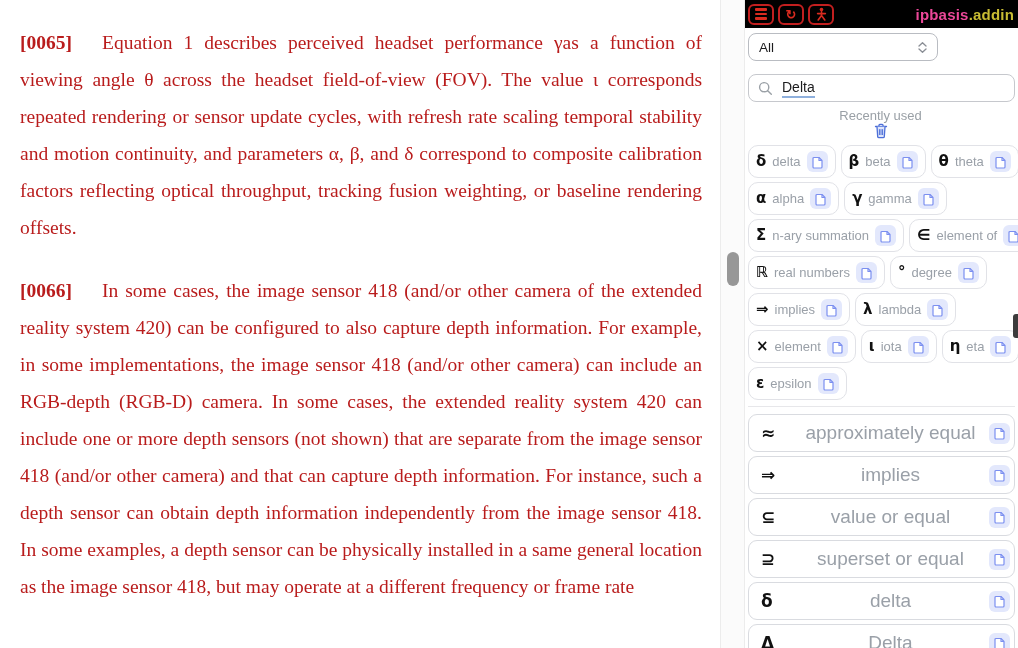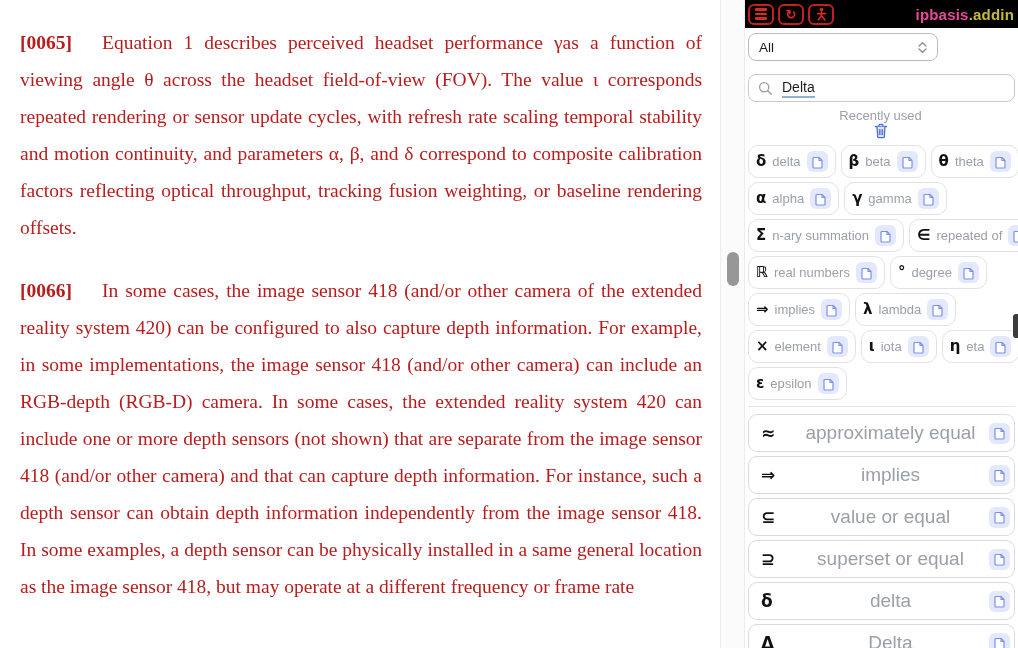--- a/index.html
+++ b/index.html
@@ -243,21 +243,21 @@
     <span class="copy-ic">
       <svg width="13" height="14" viewBox="0 0 13 14">
         <path d="M3 2.5 h5 l3 3 v6.5 a1 1 0 0 1 -1 1 h-7 a1 1 0 0 1 -1 -1 v-8.5 a1 1 0 0 1 1 -1 z" fill="#ffffff" stroke="#7b8ff0" stroke-width="1.2" stroke-linejoin="round"></path>
         <path d="M8 2.5 v3 h3" fill="none" stroke="#7b8ff0" stroke-width="1.2" stroke-linejoin="round"></path>
       </svg>
     </span>
   </div>
 
   <div class="chip">
     <span class="chip-sym">∈</span>
-    <span class="chip-lbl">repeated of</span>
+    <span class="chip-lbl">element of</span>
     <span class="copy-ic">
       <svg width="13" height="14" viewBox="0 0 13 14">
         <path d="M3 2.5 h5 l3 3 v6.5 a1 1 0 0 1 -1 1 h-7 a1 1 0 0 1 -1 -1 v-8.5 a1 1 0 0 1 1 -1 z" fill="#ffffff" stroke="#7b8ff0" stroke-width="1.2" stroke-linejoin="round"></path>
         <path d="M8 2.5 v3 h3" fill="none" stroke="#7b8ff0" stroke-width="1.2" stroke-linejoin="round"></path>
       </svg>
     </span>
   </div>
 </div>
       <div class="chip-row">
   <div class="chip">

